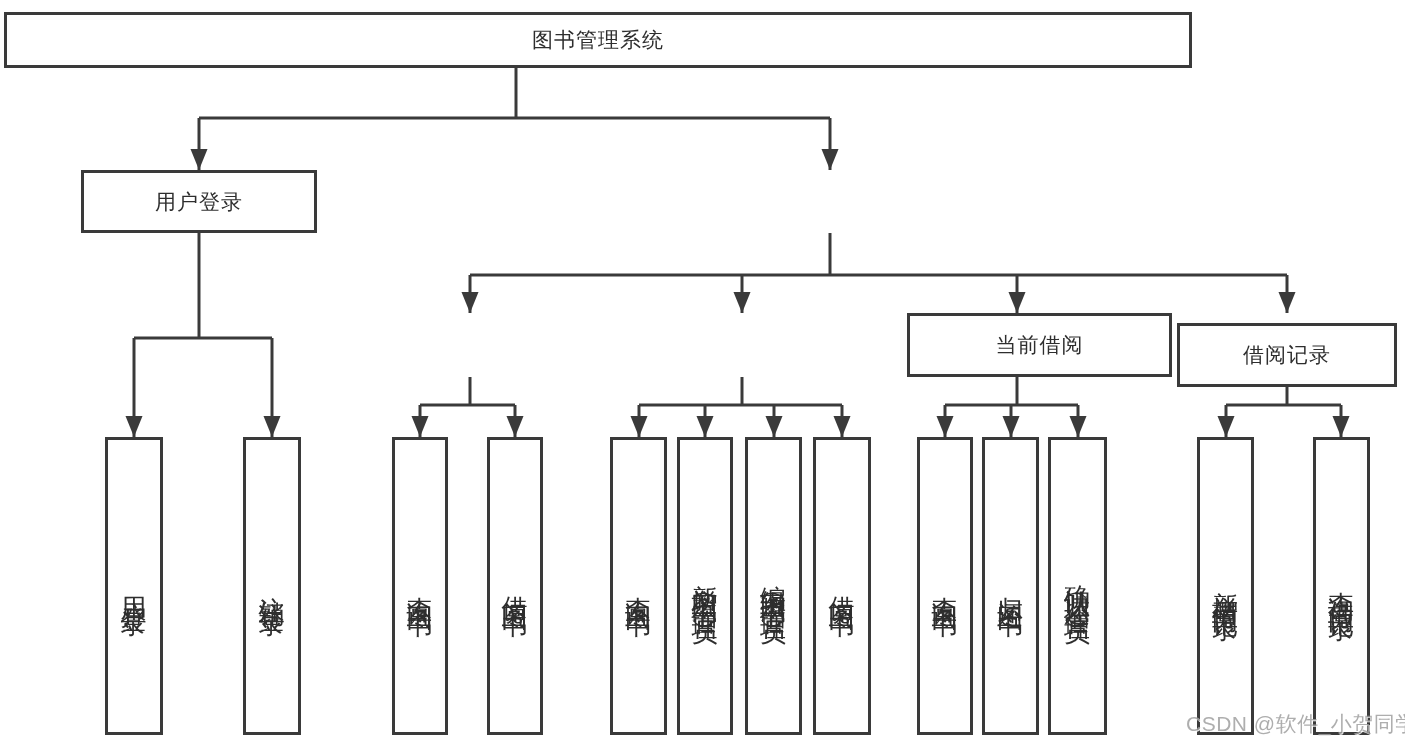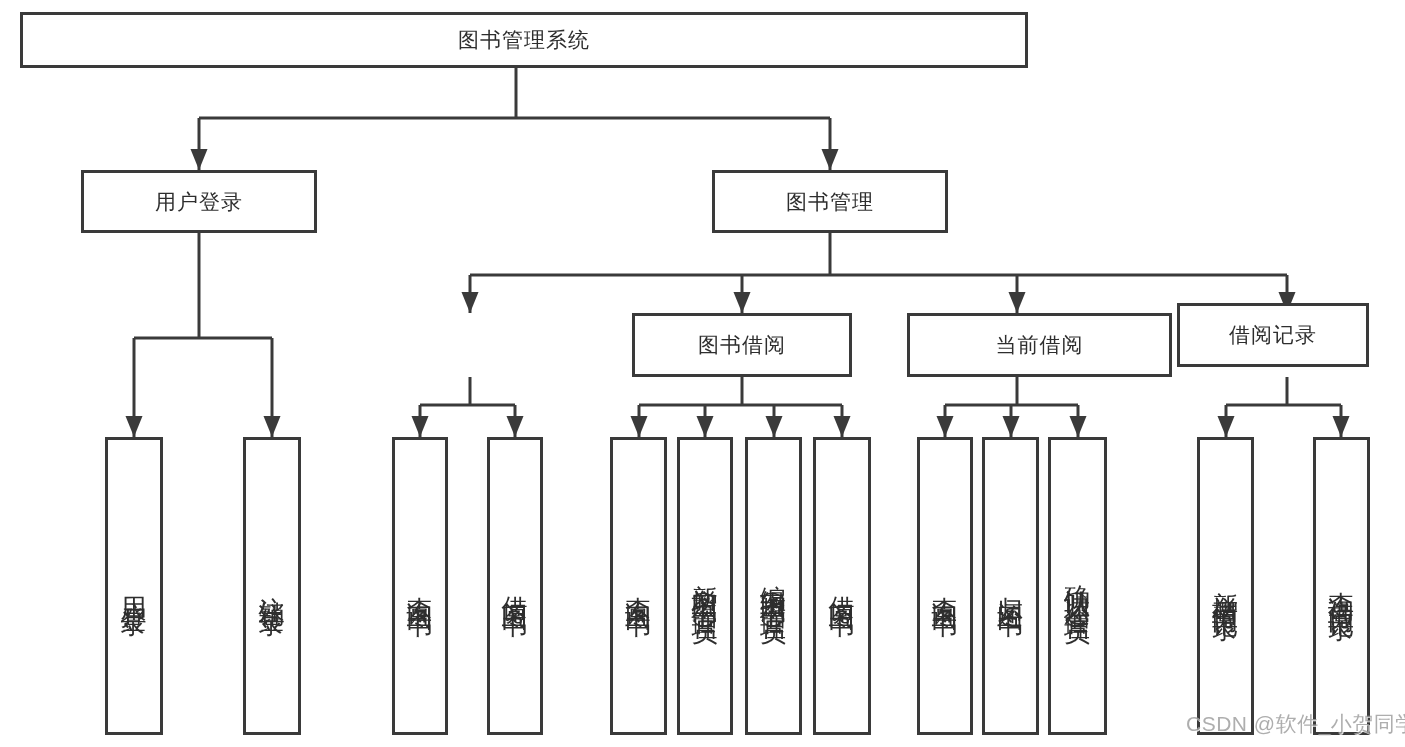--- a/index.html
+++ b/index.html
@@ -92,28 +92,26 @@
     <path d="M945 405 V437" marker-end="url(#arw)"></path>
     <path d="M1011 405 V437" marker-end="url(#arw)"></path>
     <path d="M1078 405 V437" marker-end="url(#arw)"></path>
 
     <path d="M1287 377 V405"></path>
     <path d="M1226 405 H1341"></path>
     <path d="M1226 405 V437" marker-end="url(#arw)"></path>
     <path d="M1341 405 V437" marker-end="url(#arw)"></path>
   </svg>
 
-  <div class="node h" style="left:20px;top:12px;width:1008px;height:56px">图书管理系统</div>
+  <div class="node h" style="left:4px;top:12px;width:1188px;height:56px">图书管理系统</div>
 
   <div class="node h" style="left:81px;top:170px;width:236px;height:63px">用户登录</div>
-  <div class="node h" style="left:712px;top:170px;width:236px;height:63px">图书管理</div>
 
-  <div class="node h" style="left:632px;top:313px;width:220px;height:64px">图书借阅</div>
   <div class="node h" style="left:907px;top:313px;width:265px;height:64px">当前借阅</div>
-  <div class="node h" style="left:1177px;top:303px;width:192px;height:64px">借阅记录</div>
+  <div class="node h" style="left:1177px;top:323px;width:220px;height:64px">借阅记录</div>
 
   <div class="node v" style="left:105px;top:437px;width:58px;height:298px">用户登录</div>
   <div class="node v" style="left:243px;top:437px;width:58px;height:298px">注销登录</div>
 
   <div class="node v" style="left:392px;top:437px;width:56px;height:298px">查询图书</div>
   <div class="node v" style="left:487px;top:437px;width:56px;height:298px">借阅图书</div>
 
   <div class="node v" style="left:610px;top:437px;width:57px;height:298px">查询图书</div>
   <div class="node v" style="left:677px;top:437px;width:56px;height:298px">新增图书（管理员）</div>
   <div class="node v" style="left:745px;top:437px;width:57px;height:298px">编辑图书（管理员）</div>

